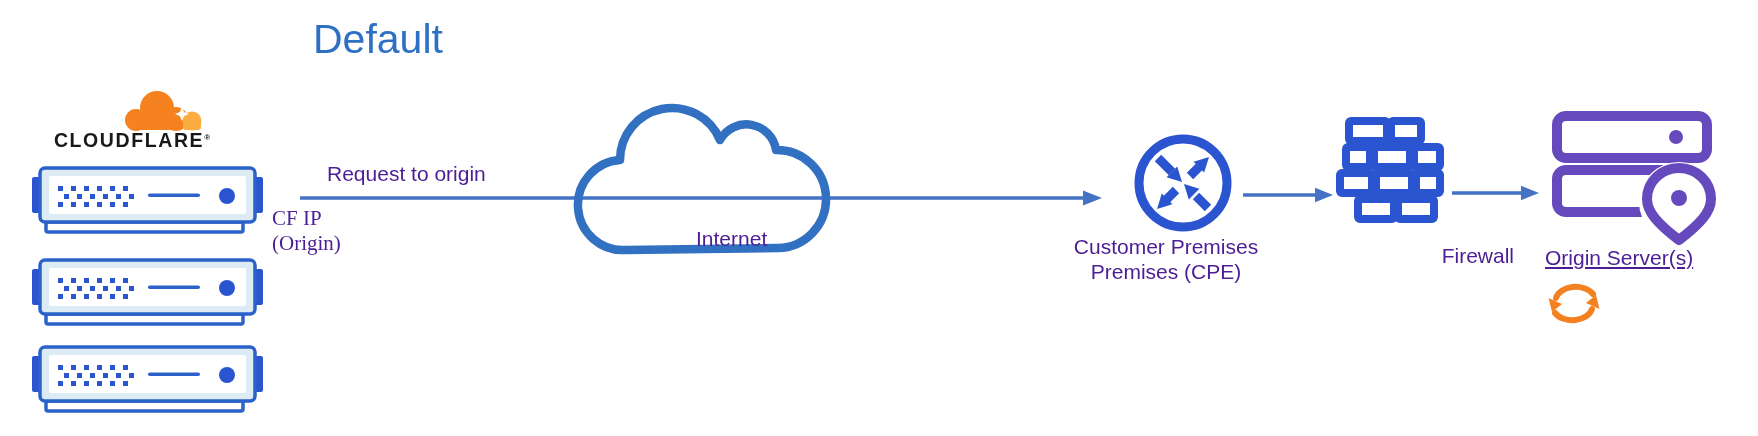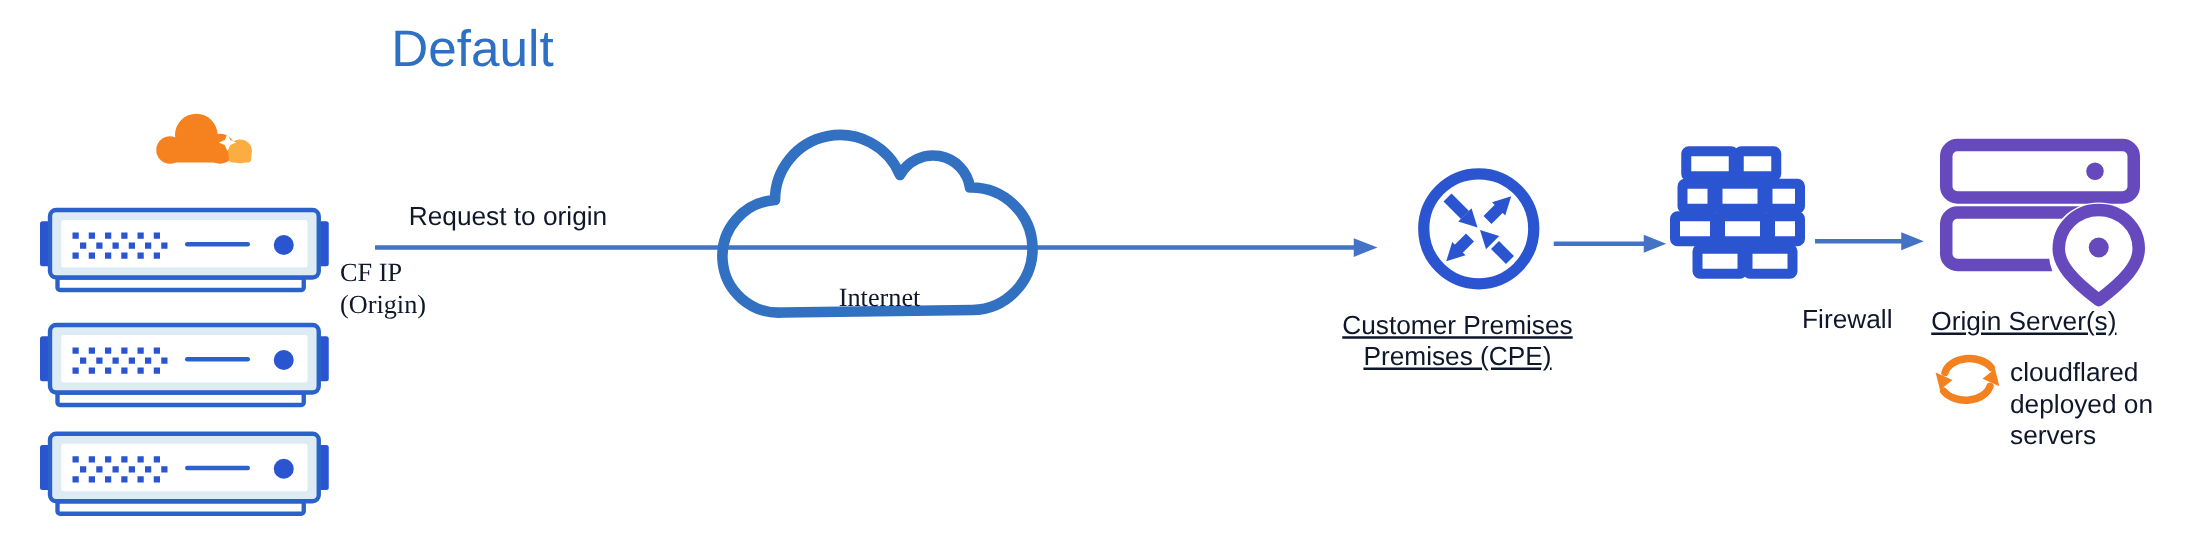--- a/index.html
+++ b/index.html
@@ -1,26 +1,26 @@
 <!DOCTYPE html>
 <html><head>
 <meta charset="utf-8">
 <style>
   html,body{margin:0;padding:0;background:#ffffff;}
   #canvas{
     position:relative;width:1758px;height:436px;background:#ffffff;overflow:hidden;
     font-family:"Liberation Sans", sans-serif;
   }
   .abs{position:absolute;}
-  .lbl{color:#0f172a;font-size:21px;line-height:25px;white-space:pre;}
+  .lbl{color:#4c1d95;font-size:21px;line-height:25px;white-space:pre;}
   #title{left:313px;top:16px;font-size:41px;font-weight:400;color:#2E70C3;}
   #request-label{left:327px;top:161px;}
   #cfip-label{left:272px;top:206px;font-family:Liberation Serif, serif;}
-  #internet-label{left:671px;top:226px;font-family:Liberation Serif, serif;}
-  #cpe-label{left:1051px;top:248px;width:230px;text-align:center;text-decoration:underline;}
+  #internet-label{left:696px;top:226px;}
+  #cpe-label{left:1051px;top:234px;width:230px;text-align:center;}
   #firewall-label{left:1282px;top:243px;width:232px;text-align:right;}
   #origin-label{left:1545px;top:245px;width:210px;text-decoration:underline;}
   #cloudflared-note{left:1608px;top:286px;}
   #cf-wordmark{left:36px;top:129px;width:192px;text-align:center;
     color:#17181A;font-size:19.5px;font-weight:700;letter-spacing:1.6px;white-space:nowrap;}
   #cf-wordmark sup{font-size:8px;letter-spacing:0;}
   svg{display:block;overflow:visible;}
 </style>
 </head>
 <body>
@@ -42,20 +42,21 @@
 
   <svg class="abs" style="left:112px;top:82px;" width="96" height="50" viewBox="0 0 96 50">
     <circle cx="24" cy="38" r="11" fill="#F6821F"></circle>
     <circle cx="45" cy="26" r="17" fill="#F6821F"></circle>
     <circle cx="64" cy="37" r="12" fill="#F6821F"></circle>
     <rect x="20" y="33" width="49" height="15" rx="4" fill="#F6821F"></rect>
     <circle cx="80" cy="39" r="9.5" fill="#FBAD41"></circle>
     <rect x="71" y="39" width="18" height="9" rx="3" fill="#FBAD41"></rect>
     <polygon points="70,25 72.2,30 77,32 72.2,34 70,39 67.8,34 63,32 67.8,30" fill="#ffffff"></polygon>
   </svg>
+  <div class="abs" id="cf-wordmark"><span>CLOUDFLARE</span><sup>®</sup></div>
 
   <svg class="abs server" style="left:32px;top:167px;" width="231" height="66" viewBox="0 0 231 66">
     <rect x="0" y="10" width="14" height="36" rx="2" fill="#2B55D0"></rect>
     <rect x="217" y="10" width="14" height="36" rx="2" fill="#2B55D0"></rect>
     <rect x="14" y="55" width="197" height="10" rx="2" fill="#ffffff" stroke="#2B62C9" stroke-width="3.5"></rect>
     <rect x="8" y="1" width="215" height="54" rx="5" fill="#DDEBF5" stroke="#2B62C9" stroke-width="3.5"></rect>
     <rect x="17" y="9" width="197" height="38" rx="2" fill="#ffffff"></rect>
     <g fill="#2B55D0">
       <rect x="26" y="19" width="5" height="5"></rect>
         <rect x="39" y="19" width="5" height="5"></rect>
@@ -195,15 +196,14 @@
   <div class="abs lbl" id="cfip-label"><span>CF IP</span><br><span>(Origin)</span></div>
 
   <div class="abs lbl" id="internet-label">Internet</div>
 
   <div class="abs lbl" id="cpe-label"><span>Customer Premises</span><br><span>Premises (CPE)</span></div>
 
   <div class="abs lbl" id="firewall-label"><span>Firewall</span><br></div>
 
   <div class="abs lbl" id="origin-label">Origin Server(s)</div>
 
-  <div class="abs lbl" id="cloudflared-note"><span>cloudflared</span><br><span>deployed on</span><br><span>servers</span></div>
 
 </div>
 
 </body></html>

